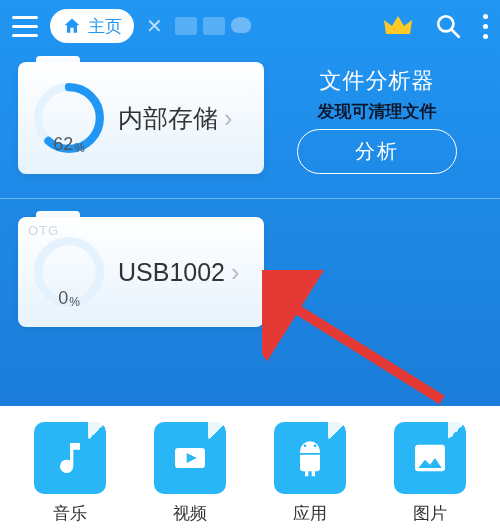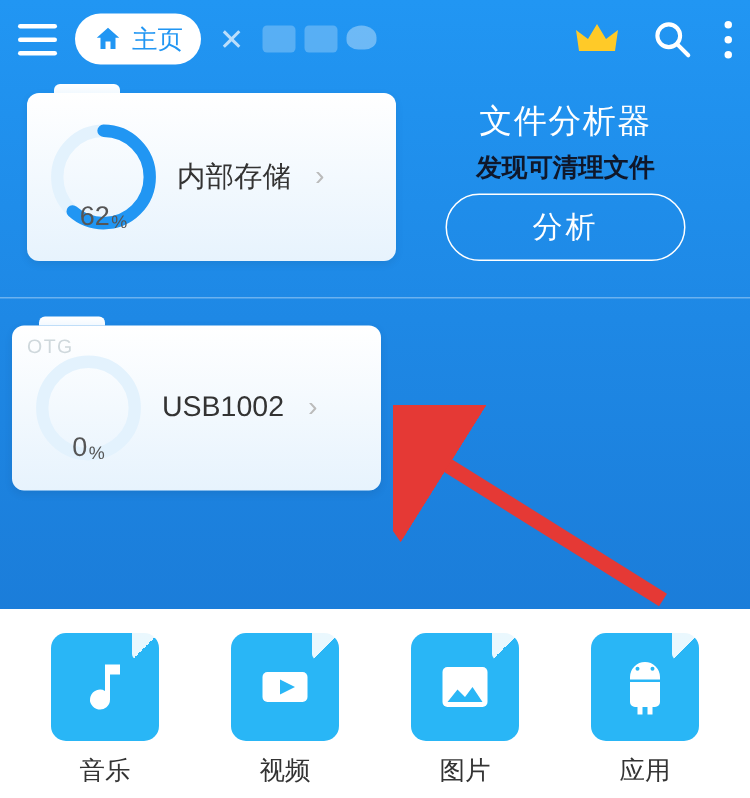--- a/index.html
+++ b/index.html
@@ -39,35 +39,35 @@
     display:flex; align-items:center; gap:12px;
   }
   .card .notch { position:absolute; top:-6px; left:18px; width:44px; height:6px;
     background: linear-gradient(180deg,#ffffff,#f2f9ff); border-radius:4px 4px 0 0; }
   .ring { width:74px; height:74px; position:relative; }
   .ring svg { position:absolute; inset:0; }
   .ring-text { position:absolute; inset:0; display:flex; align-items:flex-end; justify-content:center;
     font-size:18px; color:#555; }
   .ring-text small { font-size:12px; margin-left:1px; }
   .card-info { display:flex; flex-direction:column; gap:6px; }
-  .card-title { font-size:19px; color:#333; display:flex; align-items:center; gap:16px; }
+  .card-title { font-size:25px; color:#333; display:flex; align-items:center; gap:6px; }
   .card-title .chev { color:#bbb; }
   .card-sub { font-size:14px; color:#8a8a8a; }
 
   .analyzer { flex:1; color:#fff; text-align:center; display:flex; flex-direction:column; align-items:center; gap:4px; padding-top:4px;}
   .analyzer h3 { font-size:22px; font-weight:500; letter-spacing:1px; }
   .analyzer p { font-size:17px; color:#0f172a;font-weight:bold; }
   .analyze-btn {
     margin-top:2px; border:1.5px solid #fff; border-radius:24px; padding:8px 0;
     width:160px; color:#fff; font-size:20px; letter-spacing:2px;
   }
 
   .divider { height:1px; background:rgba(255,255,255,.35); margin:24px 0 18px 0; }
 
-  .card.otg { width:246px; margin-left:8px; position:relative; }
+  .card.otg { width:246px; margin-left:18px; position:relative; }
   .otg-badge { position:absolute; top:6px; left:10px; font-size:13px; color:#cfd8dc; letter-spacing:1px; }
 
   
   .tray {
     position:absolute; left:0; right:0; bottom:0; height:126px; background:#fff;
     display:flex; justify-content:space-around; align-items:center; padding:14px 10px 6px 10px;margin-top:32px;
   }
   .tray-item { display:flex; flex-direction:column; align-items:center; gap:8px; }
   .tile { width:72px; height:72px; border-radius:10px; background:#29b6f6; display:flex; align-items:center; justify-content:center; position:relative; }
   .tile::after{ 
@@ -196,27 +196,27 @@
       <svg width="40" height="40" viewBox="0 0 24 24">
           <rect x="3" y="6" width="18" height="12" rx="2" fill="#fff"></rect>
           <path fill="#29b6f6" d="M10 9l6 3-6 3z"></path>
         </svg>
     </div>
     <span>视频</span>
   </div>
   <div class="tray-item">
     <div class="tile">
       <svg width="40" height="40" viewBox="0 0 24 24">
+          <path fill="#fff" d="M6 8a6 6 0 0112 0v1H6zM6 10h12v8a2 2 0 01-2 2h-1v3h-2v-3h-2v3H9v-3H8a2 2 0 01-2-2zM9 5.5a.8.8 0 100-1.6.8.8 0 000 1.6zm6 0a.8.8 0 100-1.6.8.8 0 000 1.6z"></path>
+        </svg>
+    </div>
+    <span>应用</span>
+  </div>
+  <div class="tray-item">
+    <div class="tile">
+      <svg width="40" height="40" viewBox="0 0 24 24">
           <rect x="3" y="4" width="18" height="16" rx="2" fill="#fff"></rect>
           <path fill="#29b6f6" d="M5 18l4-5 3 3 3-4 4 6z"></path>
         </svg>
     </div>
     <span>图片</span>
   </div>
-  <div class="tray-item">
-    <div class="tile">
-      <svg width="40" height="40" viewBox="0 0 24 24">
-          <path fill="#fff" d="M6 8a6 6 0 0112 0v1H6zM6 10h12v8a2 2 0 01-2 2h-1v3h-2v-3h-2v3H9v-3H8a2 2 0 01-2-2zM9 5.5a.8.8 0 100-1.6.8.8 0 000 1.6zm6 0a.8.8 0 100-1.6.8.8 0 000 1.6z"></path>
-        </svg>
-    </div>
-    <span>应用</span>
-  </div>
 </div>
 
 </body></html>

